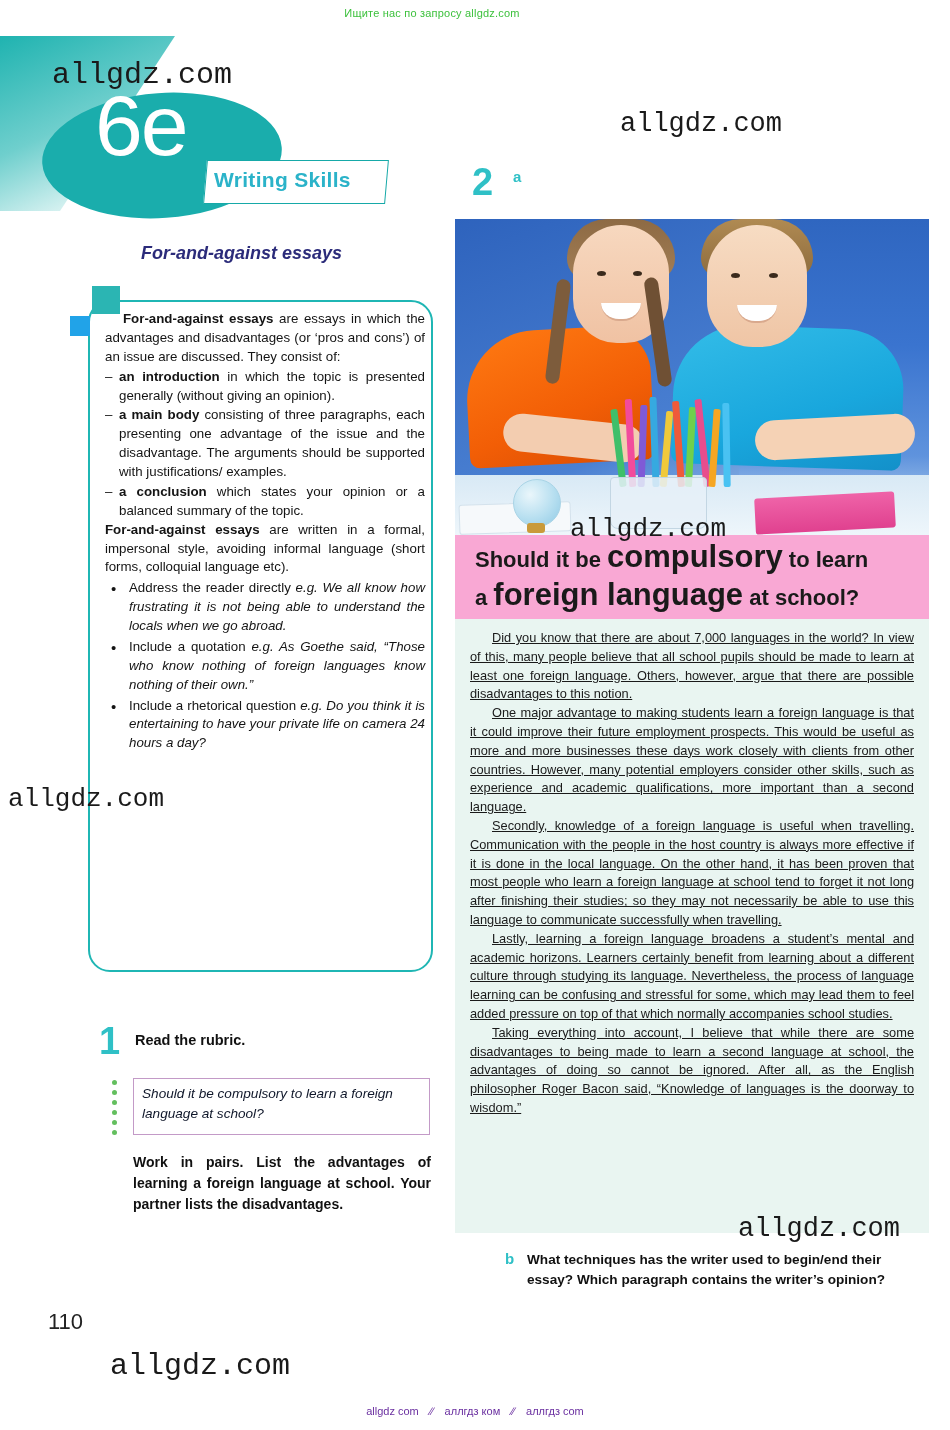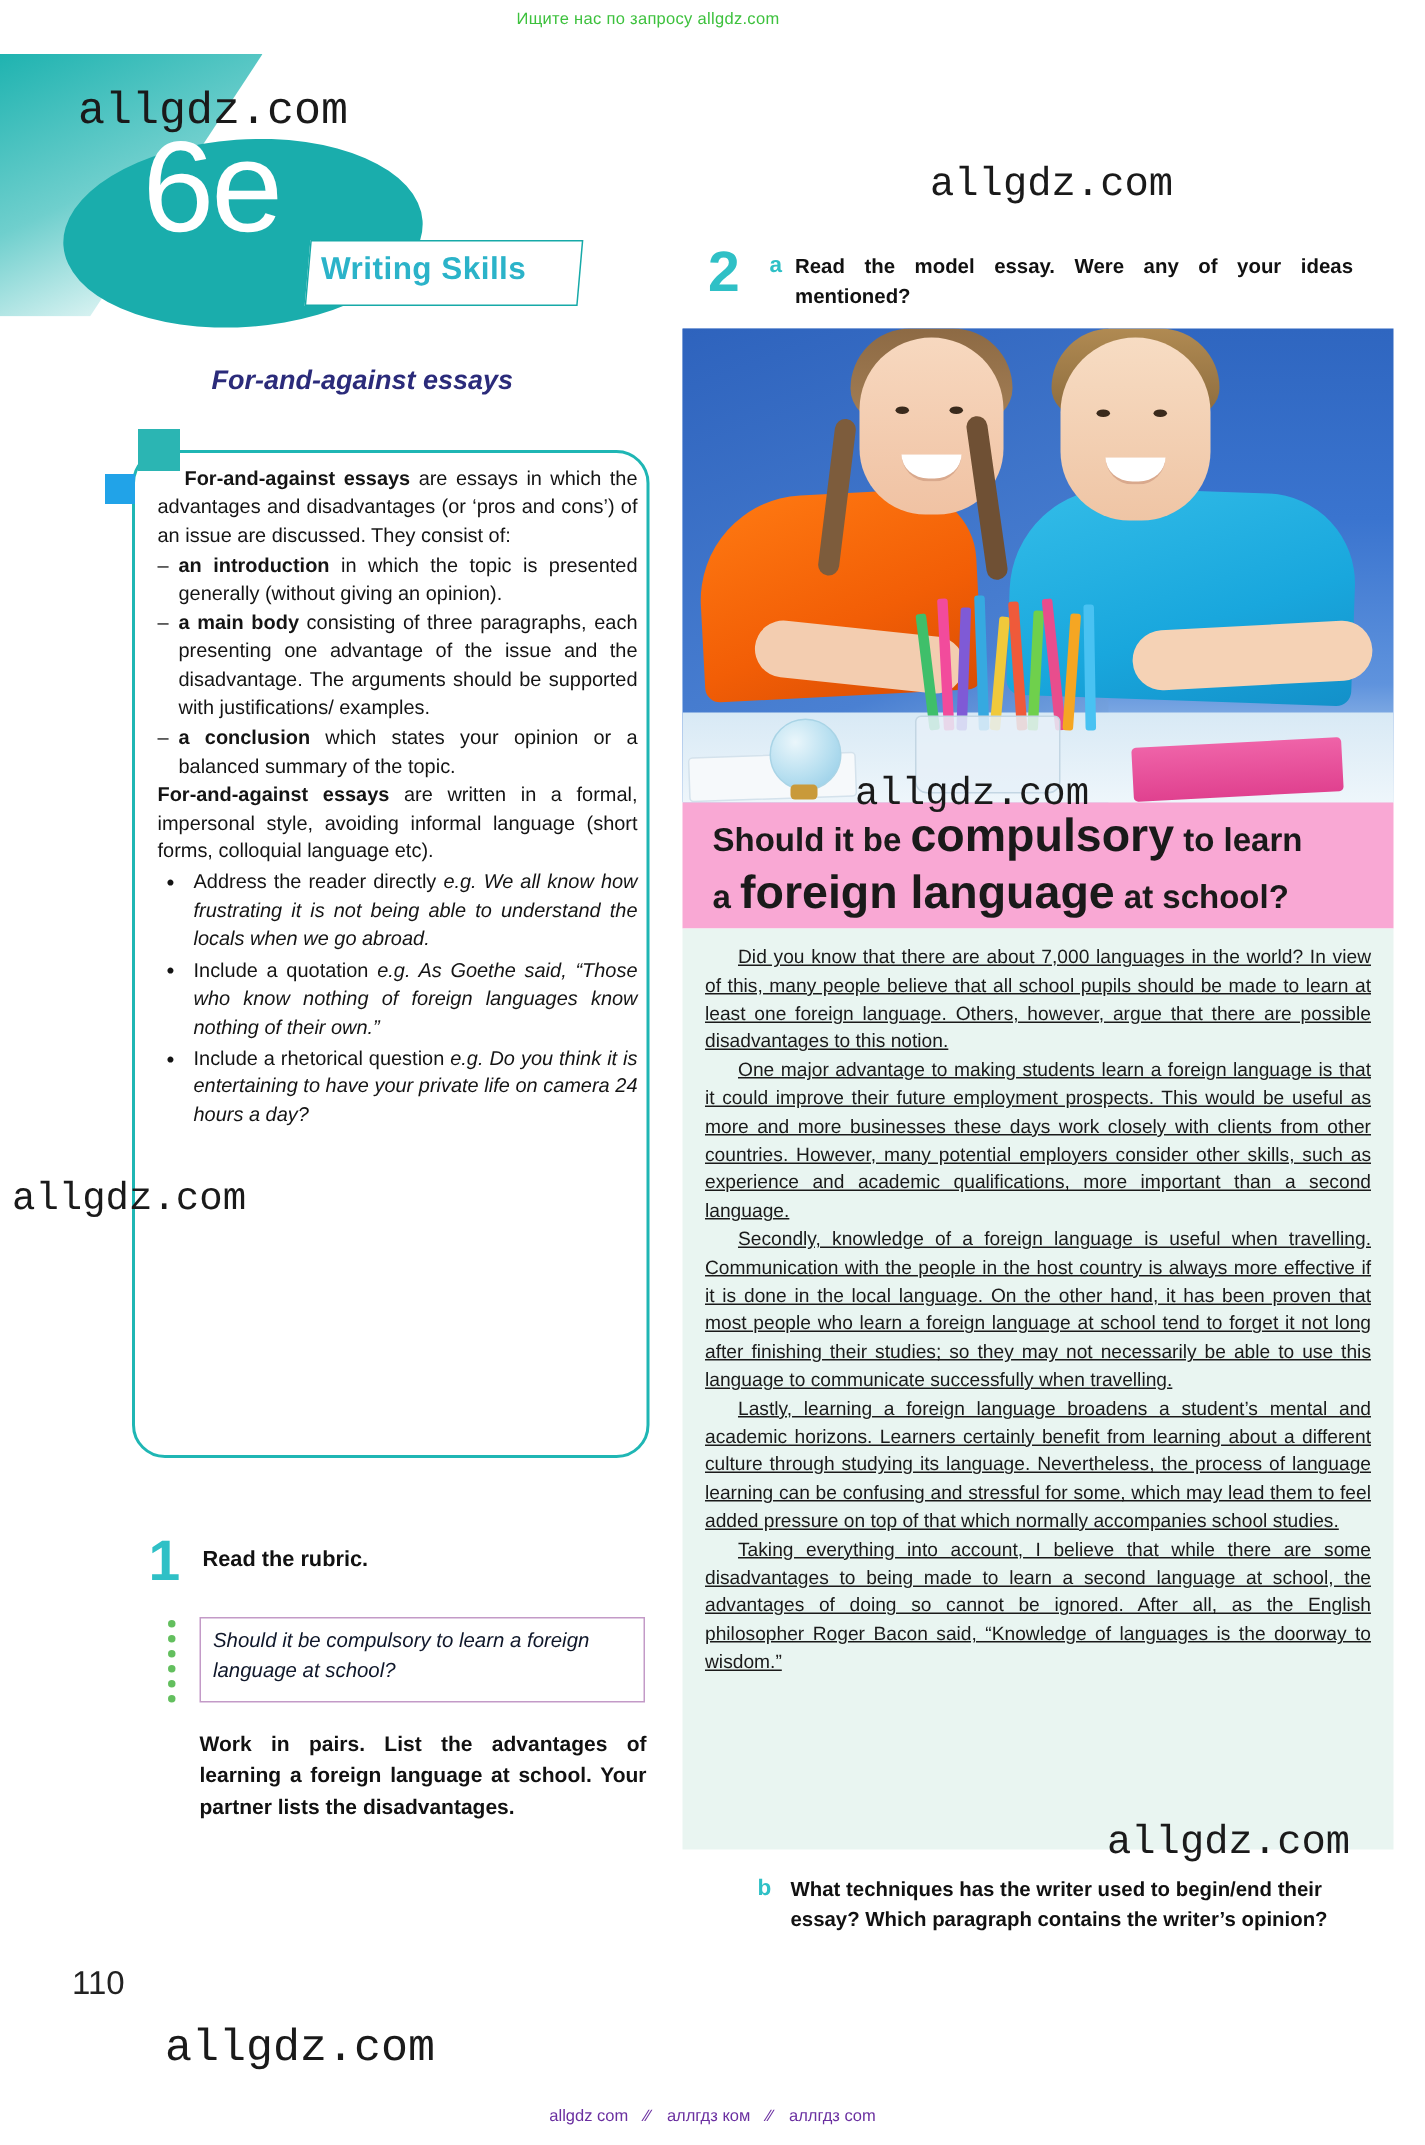--- a/index.html
+++ b/index.html
@@ -311,21 +311,20 @@
   <div class="rubric-text">Should it be compulsory to learn a foreign language at school?</div>
   <div class="ex1-task">Work in pairs. List the advantages of learning a foreign language at school. Your partner lists the disadvantages.</div>
 
   <div class="page-num">110</div>
   <div class="wm wm-bottom">allgdz.com</div>
 
   <div class="wm wm-right-top">allgdz.com</div>
 
   <div class="ex2-num">2</div>
   <div class="ex2-a">a</div>
-  <div class="ex2-text">Read the model essay. Were any of your ideas mentioned?</div>
 
   <div class="photo">
     <div class="ph-bgleft"></div>
 
     <div class="girl-shirt"></div>
     <div class="arm-g"></div>
     <div class="girl-hair"></div>
     <div class="girl-head">
       <div class="eye" style="left:24px;top:46px;"></div>
       <div class="eye" style="left:60px;top:46px;"></div>

